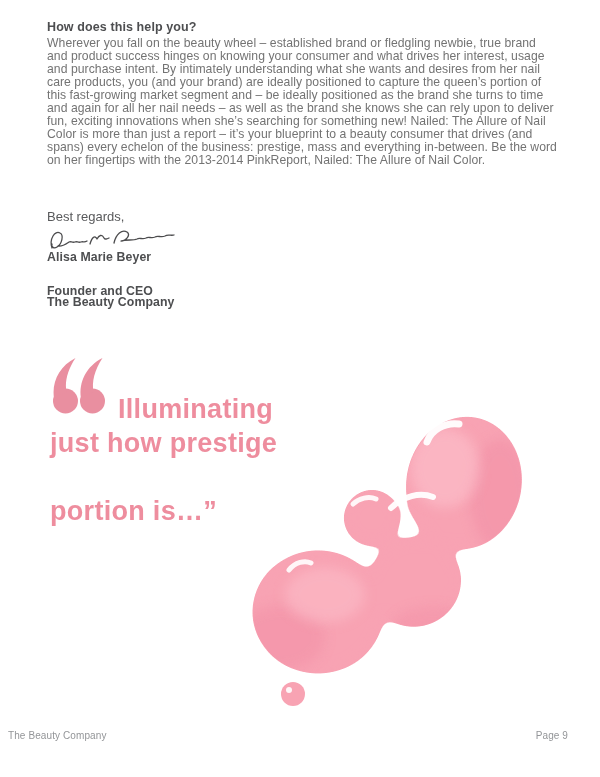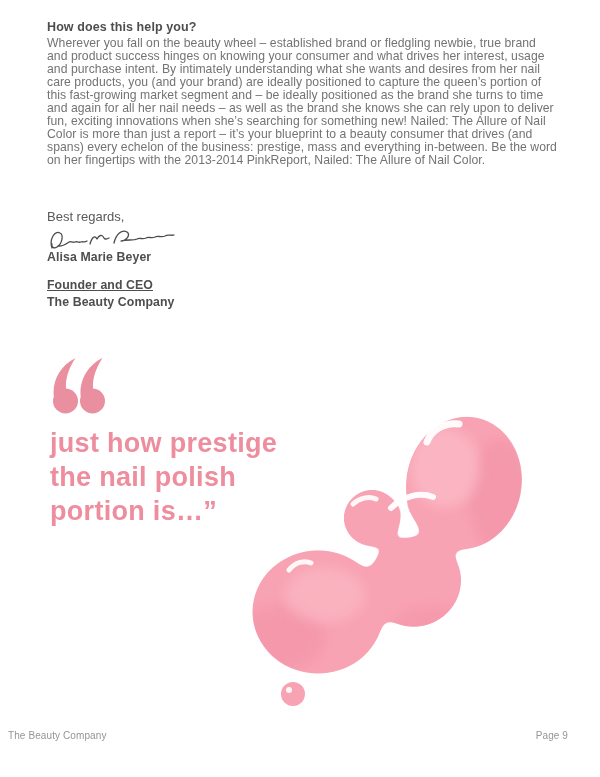--- a/index.html
+++ b/index.html
@@ -14,21 +14,21 @@
   .body-text{
     position:absolute;left:47px;top:37px;width:512px;
     font-size:12.2px;line-height:13px;color:#737373;letter-spacing:0.05px;
   }
   .salutation{
     position:absolute;left:47px;top:209px;font-size:13px;color:#58595b;
   }
   .signature-svg{position:absolute;left:46px;top:224px;width:132px;height:32px;}
   .sig-line{position:absolute;left:47px;font-size:12.3px;font-weight:bold;color:#4d4e50;letter-spacing:0.1px;}
   .sig-name{top:250px;}
-  .sig-title{top:278px;text-decoration:underline;}
+  .sig-title{top:284px;}
   .sig-company{top:295px;}
   .quote-mark-svg{position:absolute;left:53px;top:356px;width:52px;height:58px;}
   .qline{
     position:absolute;font-size:27px;line-height:27px;font-weight:bold;
     color:#ee8d9e;letter-spacing:0.3px;white-space:nowrap;
   }
   .qline0{left:118px;top:396px;}
   .qline1{left:50px;top:430px;}
   .qline2{left:50px;top:464px;}
   .qline3{left:50px;top:498px;}
@@ -58,22 +58,22 @@
 
   <svg class="quote-mark-svg" viewBox="0 0 52 58" aria-hidden="true">
     <g fill="#e98fa0">
       <circle cx="12.5" cy="45" r="12.5"></circle>
       <path d="M1 42 C-1.5 26 6.5 10 22.5 2 C14.5 14 11.5 26 13.5 36 Z"></path>
       <circle cx="39.5" cy="45" r="12.5"></circle>
       <path d="M28 42 C25.5 26 33.5 10 49.5 2 C41.5 14 38.5 26 40.5 36 Z"></path>
     </g>
   </svg>
 
+  <div class="qline qline0">Illuminating</div>
   <div class="qline qline1">just how prestige</div>
-  <div class="qline qline2">the nail polish</div>
   <div class="qline qline3">portion is…”</div>
 
   <svg class="splatter-svg" viewBox="0 0 320 315" aria-hidden="true">
     <defs>
       <filter id="goo" x="-20%" y="-20%" width="140%" height="140%">
         <feGaussianBlur in="SourceGraphic" stdDeviation="7" result="b"></feGaussianBlur>
         <feColorMatrix in="b" mode="matrix" values="1 0 0 0 0  0 1 0 0 0  0 0 1 0 0  0 0 0 19 -8"></feColorMatrix>
       </filter>
       <filter id="soft" x="-50%" y="-50%" width="200%" height="200%">
         <feGaussianBlur stdDeviation="6"></feGaussianBlur>

